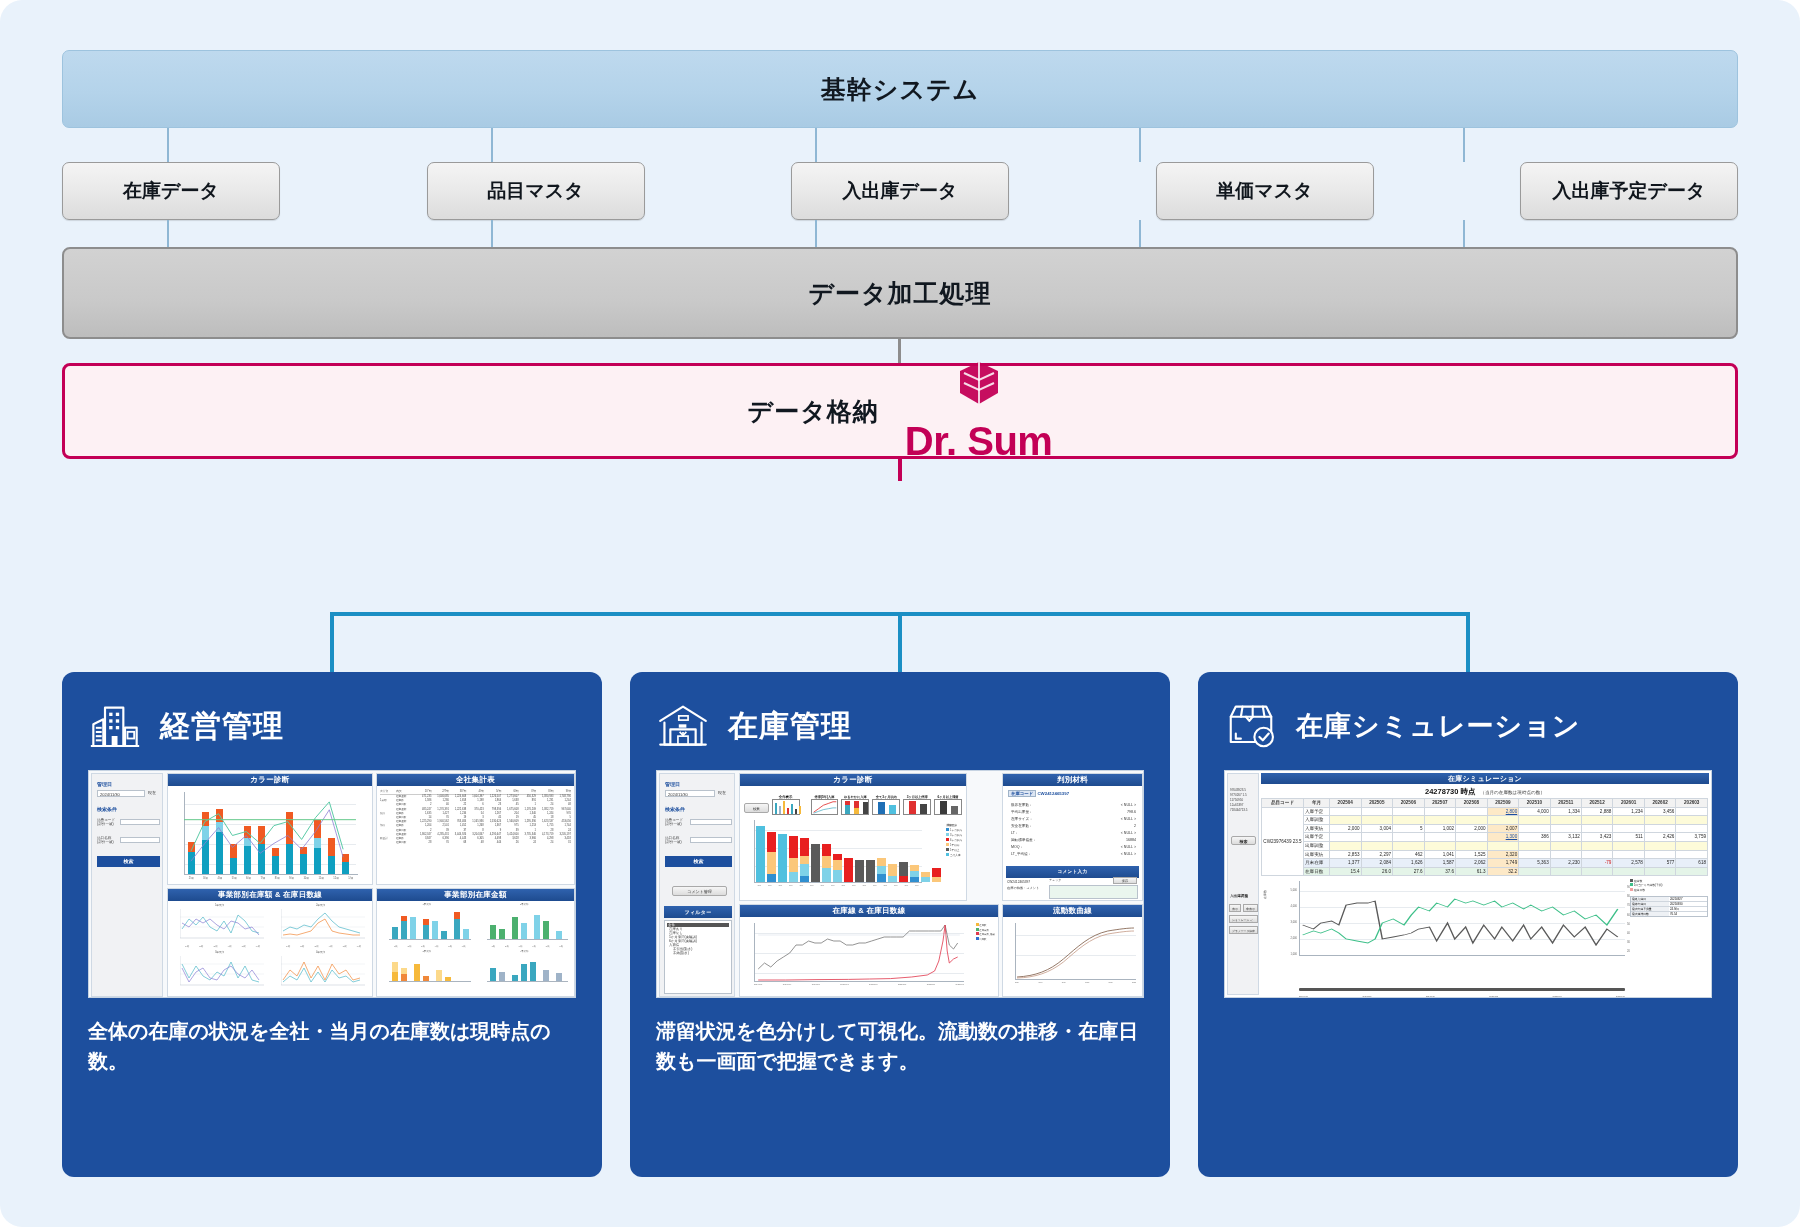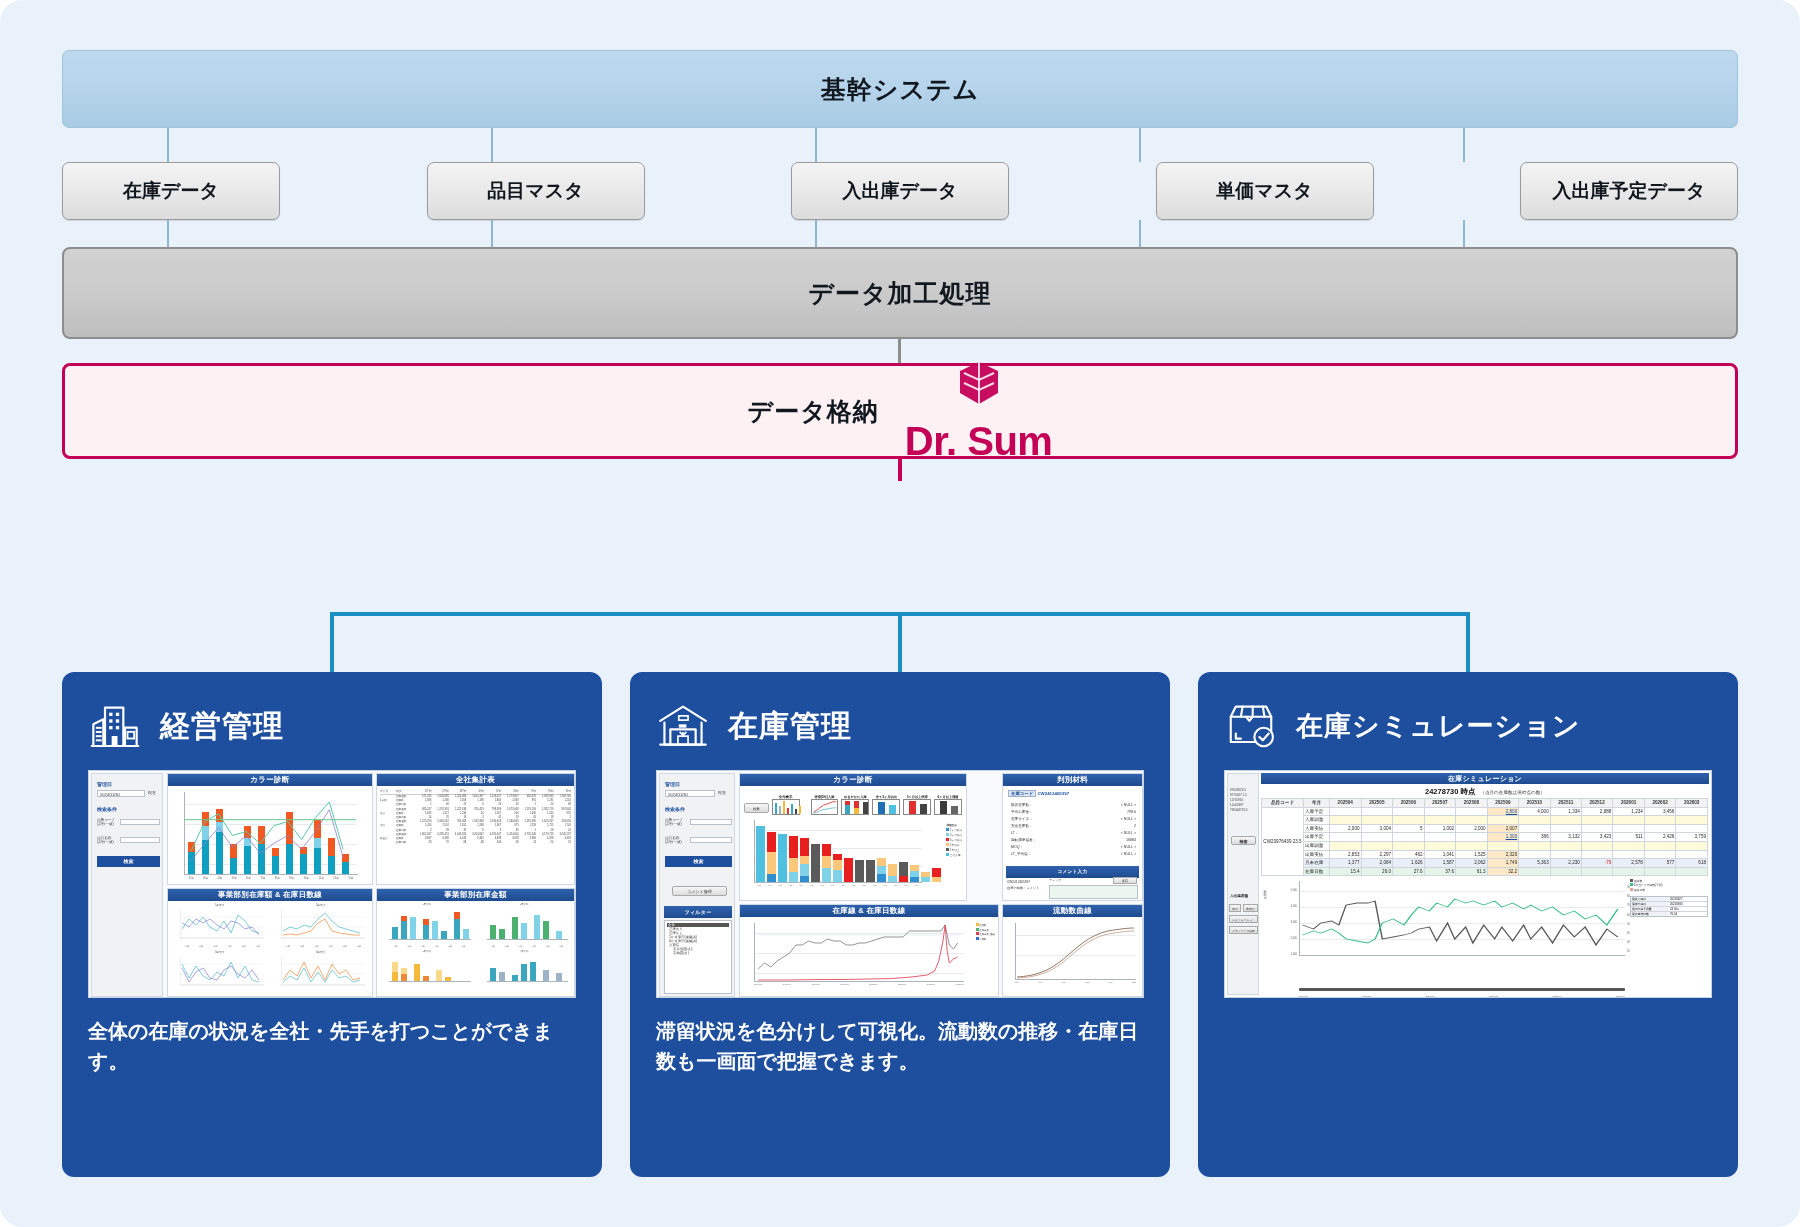--- a/index.html
+++ b/index.html
@@ -670,21 +670,21 @@
                   <div class="bar-v" style="left:56px;width:6px;height:12px;background:#9fb3c8;"></div>
                   <div class="bar-v" style="left:69px;width:6px;height:9px;background:#9fb3c8;"></div>
                   <div style="position:absolute;bottom:0;left:0;right:0;height:0.4px;background:#aab4bf;"></div>
                 </div>
               </div>
             </div>
           </div>
         </div>
       </div>
 
-      <div class="card-caption">全体の在庫の状況を全社・先手を打つことができます。</div>
+      <div class="card-caption">全体の在庫の状況を全社・当月の在庫数は現時点の数。</div>
     </div>
 
     <div class="card">
       <div class="card-head">
         <svg class="card-icon" viewBox="0 0 64 56">
           <g fill="none" stroke="#ffffff" stroke-width="2.6" stroke-linejoin="round" stroke-linecap="round">
             <path d="M5 22 L32 5 L59 22"></path>
             <path d="M10 24 V50 H54 V24"></path>
             <path d="M17 50 V32 H47 V50"></path>
             <path d="M5 50 H59"></path>

